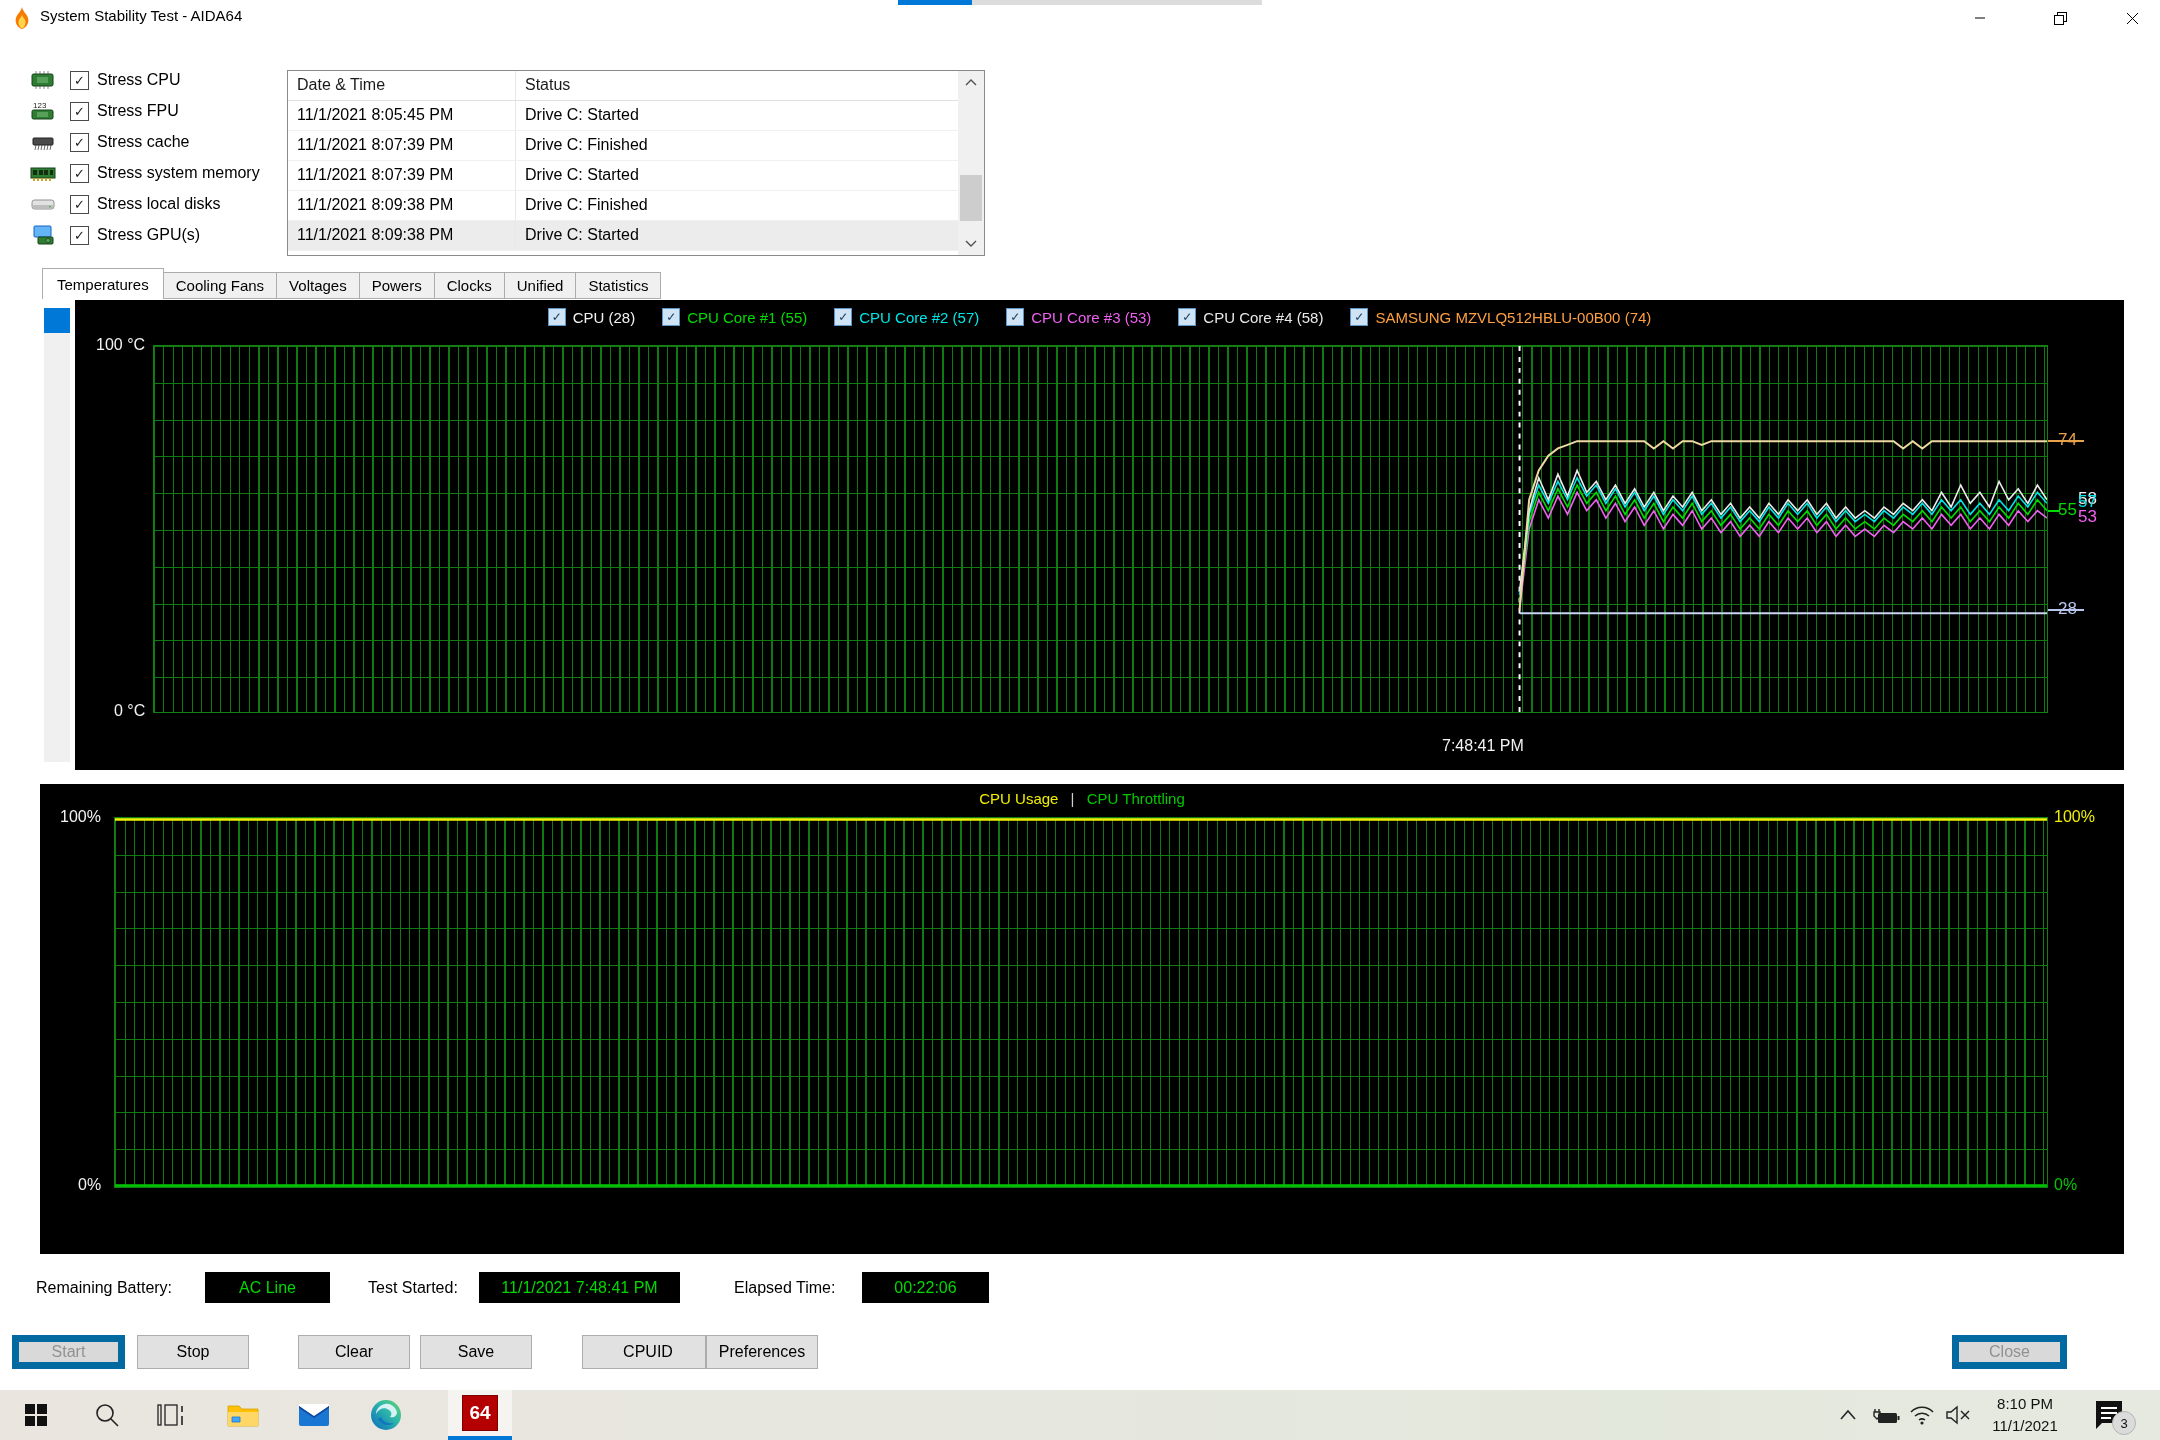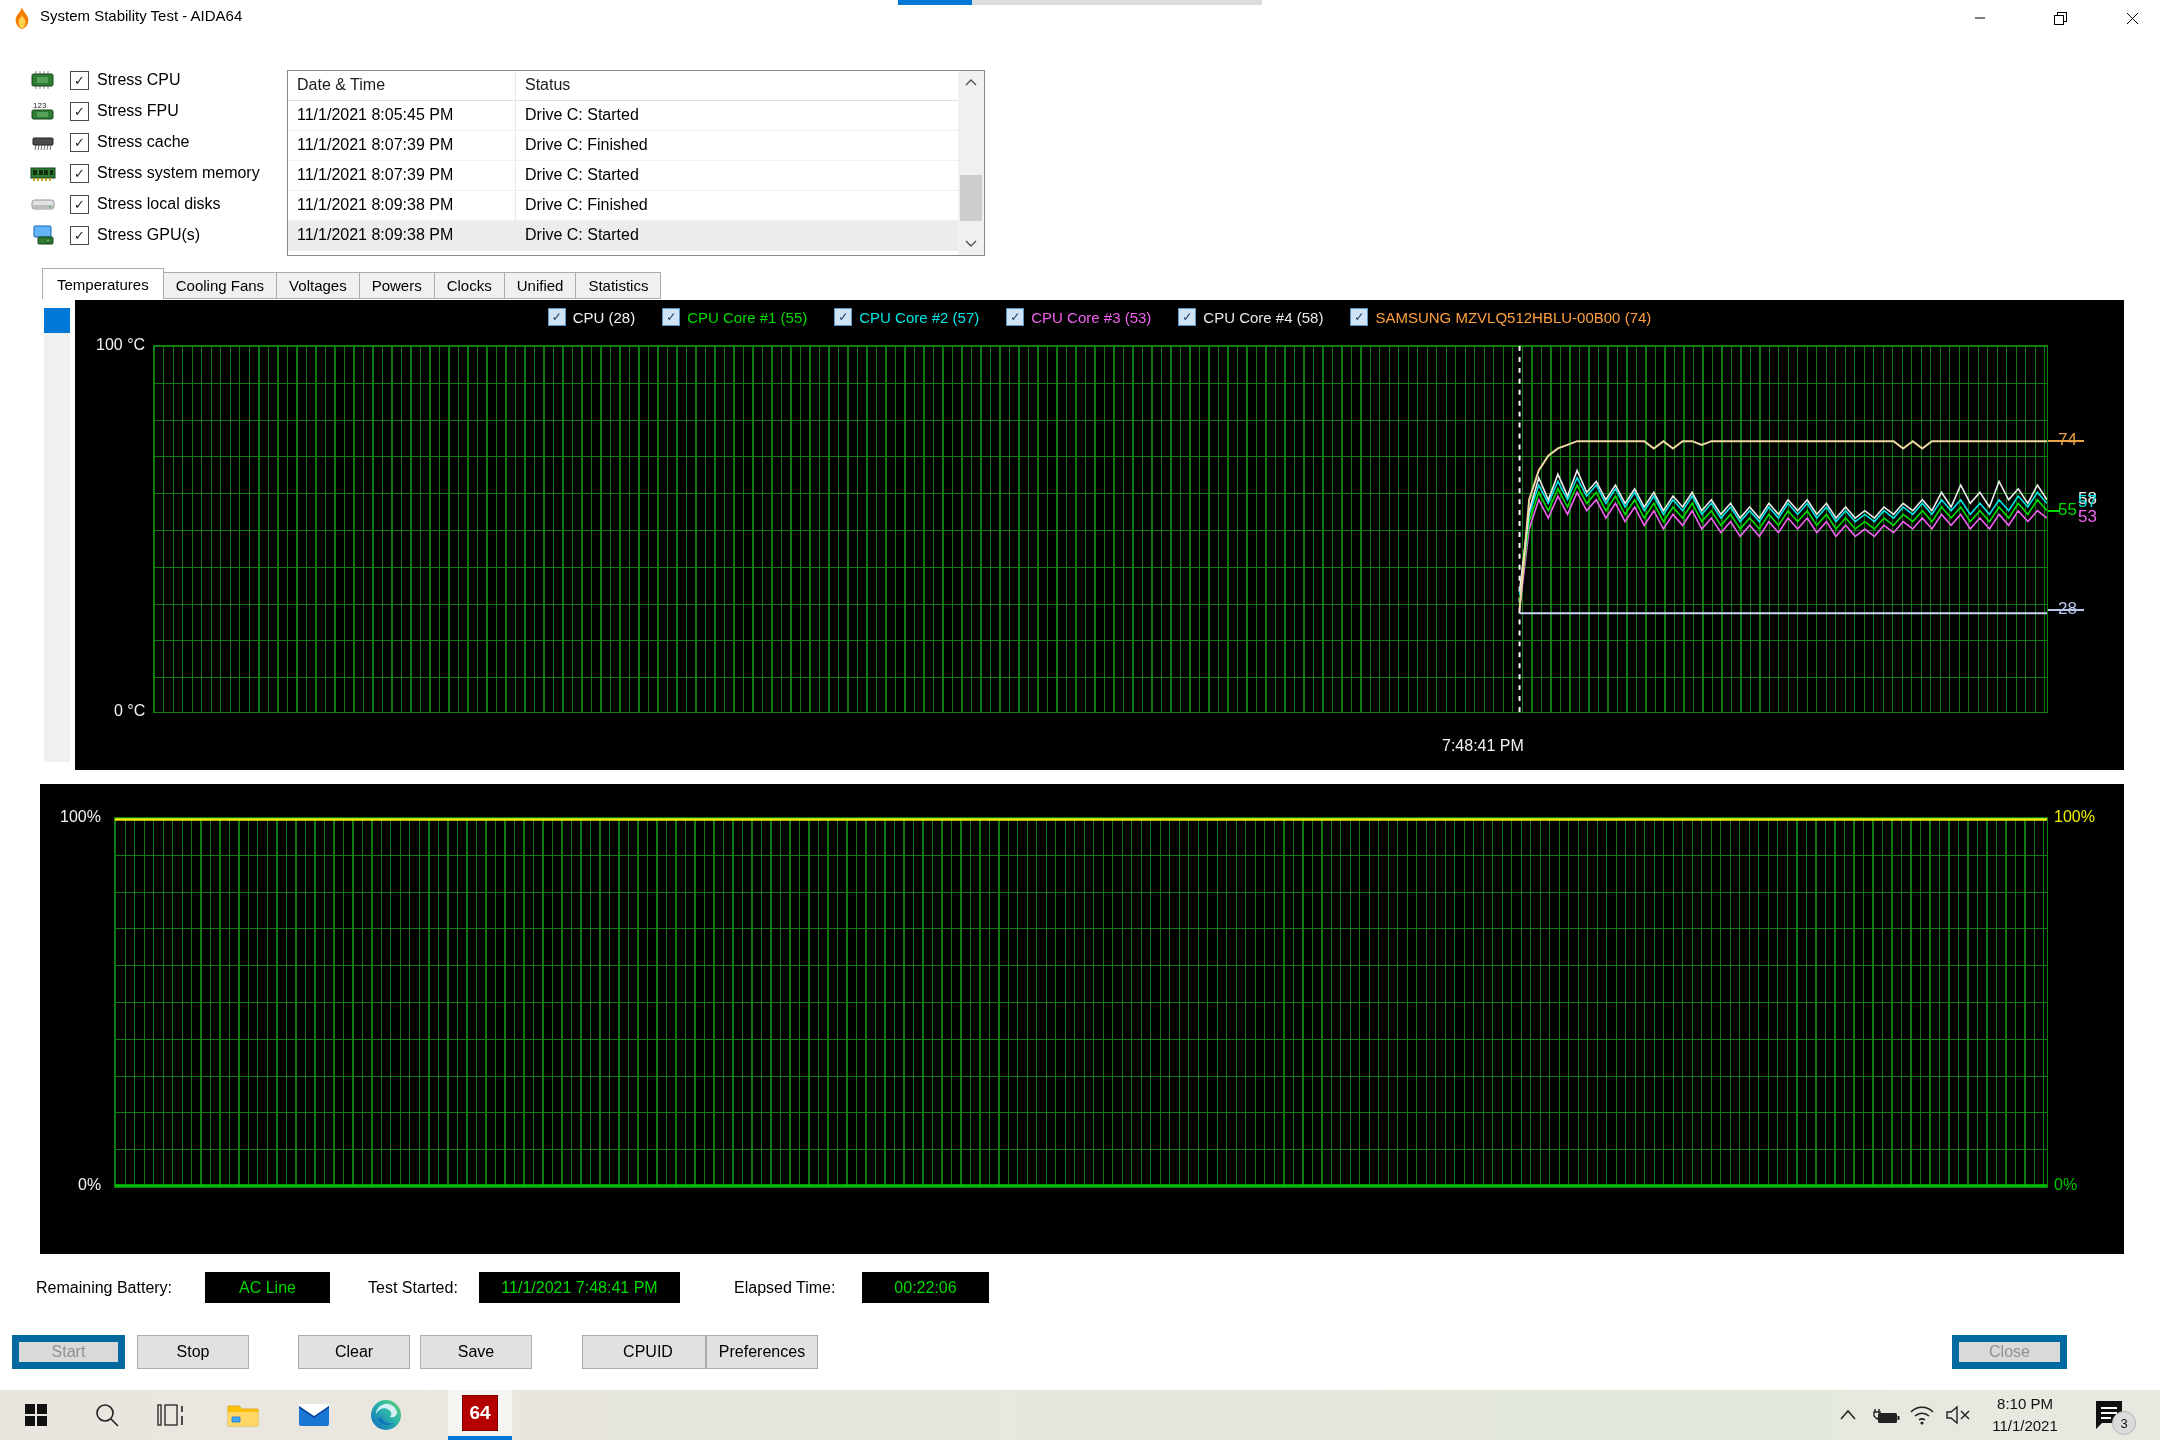--- a/index.html
+++ b/index.html
@@ -289,20 +289,25 @@
     <div class="rlab" style="left: 2038px; top: 188.56px; color: rgb(242, 242, 242);">58</div>
     <div class="rlab" style="left: 2038px; top: 192.24px; color: rgb(0, 230, 230);">57</div>
     <div class="tick" style="left: 2008px; top: 209.6px; width: 12px; background: rgb(0, 220, 0);"></div>
     <div class="rlab" style="left: 2018px; top: 199.6px; color: rgb(0, 220, 0);">55</div>
     <div class="rlab" style="left: 2038px; top: 206.96px; color: rgb(240, 96, 240);">53</div>
     <div class="tick" style="left: 2008px; top: 308.96px; width: 36px; background: rgb(184, 198, 238);"></div>
     <div class="rlab" style="left: 2018px; top: 298.96px; color: rgb(184, 198, 238);">28</div>
   </div>
 
 <div id="usage-box" class="chart-box">
+  <div id="usage-header">
+    <span style="color:#f0f000;">CPU Usage</span>
+    <span style="color:#cfcfcf;padding:0 8px;">|</span>
+    <span style="color:#00c800;">CPU Throttling</span>
+  </div>
   <div class="axlab" style="left:20px;top:24px;">100%</div>
   <div class="axlab" style="left:38px;top:392px;">0%</div>
   <div id="usage-plot" class="plot">
     <svg id="usage-svg" viewBox="0 0 1934 371" preserveAspectRatio="none">
         <polyline points="0.0,1.5 1934.0,1.5" fill="none" stroke="#f0f000" stroke-width="2.4"></polyline>
         <polyline points="0.0,369.5 1934.0,369.5" fill="none" stroke="#00c800" stroke-width="2.4"></polyline>
       </svg>
   </div>
   <div class="axlab" style="left:2014px;top:24px;color:#f0f000;">100%</div>
   <div class="axlab" style="left:2014px;top:392px;color:#00c800;">0%</div>

